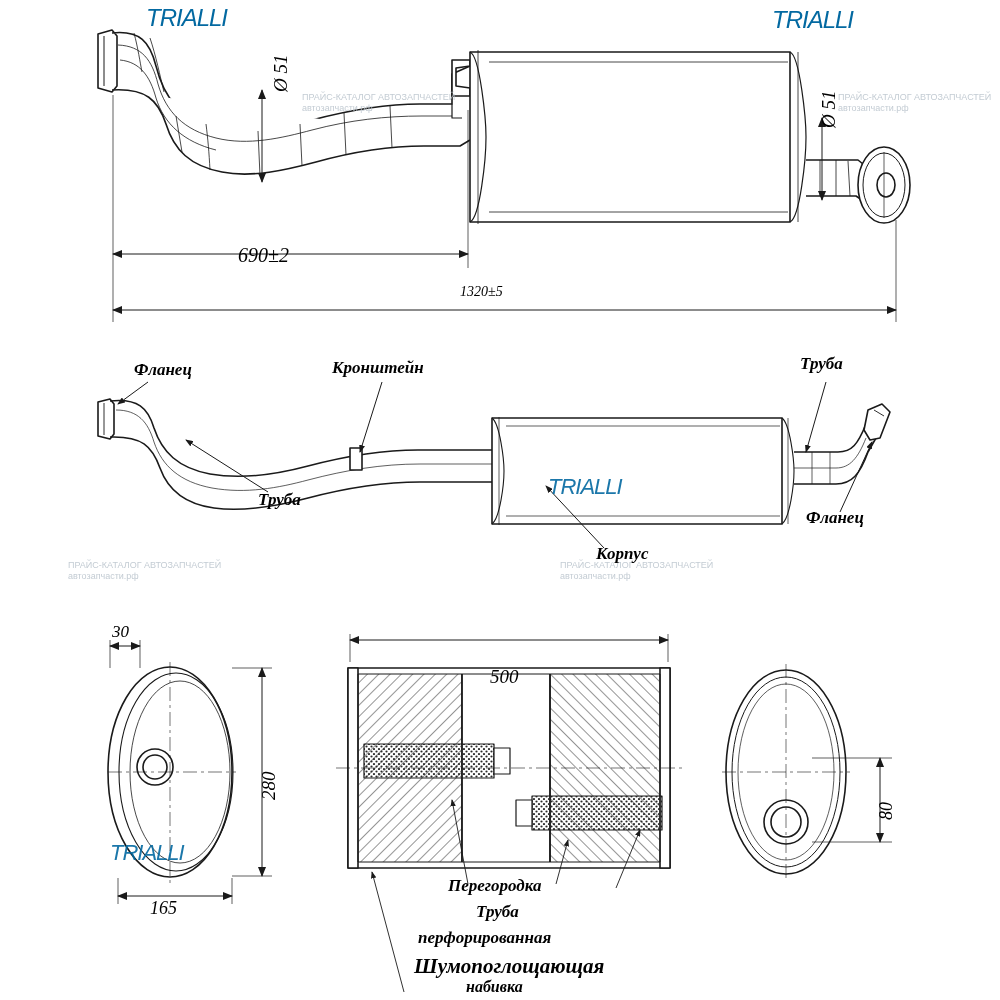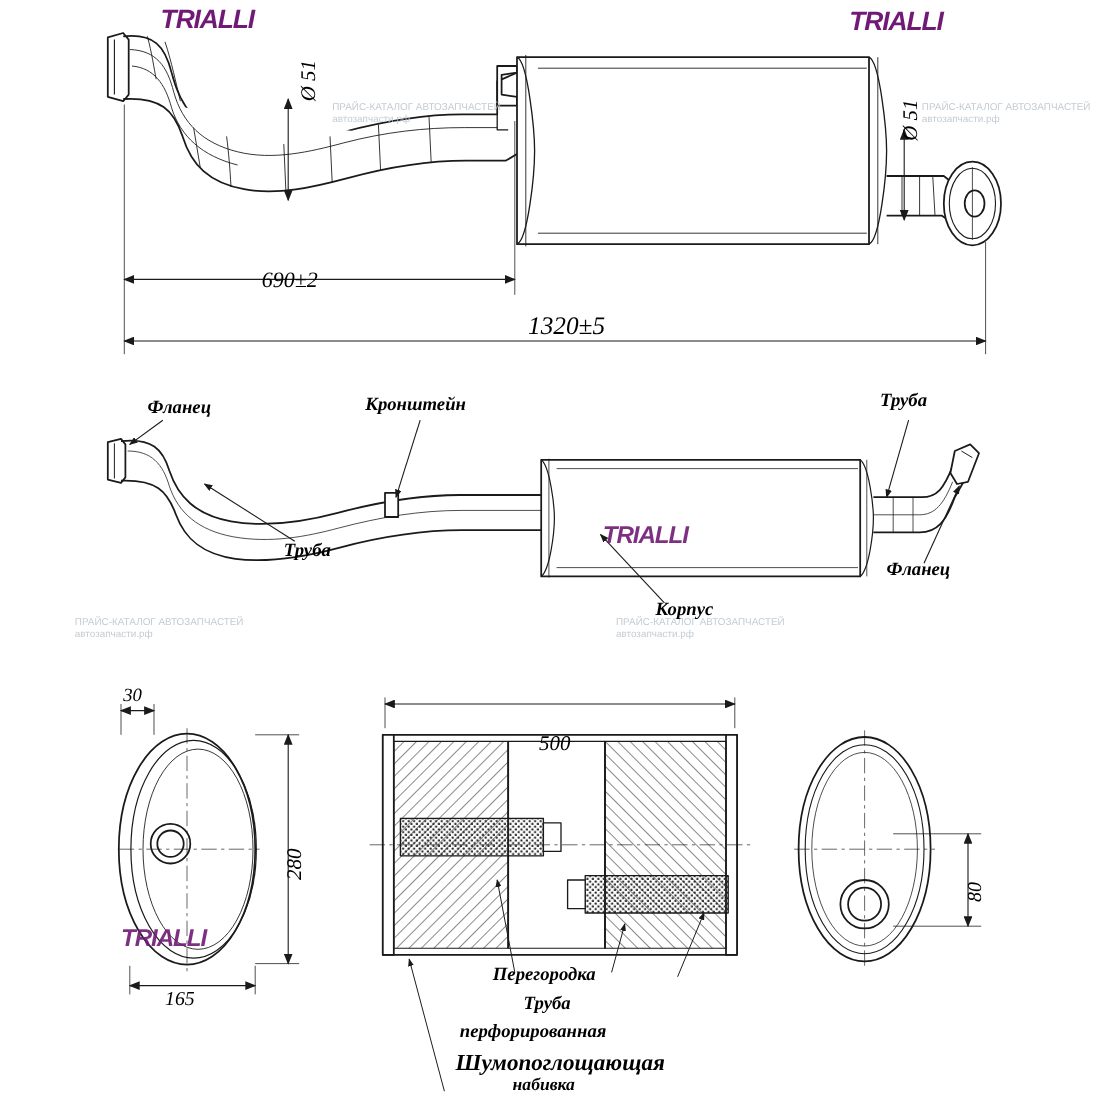--- a/index.html
+++ b/index.html
@@ -6,21 +6,21 @@
   body{width:1000px;height:1000px;position:relative;overflow:hidden;
        font-family:"Liberation Serif", serif;color:#000;}
   #stage{position:absolute;inset:0;}
   svg.layer{position:absolute;left:0;top:0;width:1000px;height:1000px;}
   .lbl{position:absolute;font-style:italic;font-weight:bold;white-space:nowrap;}
   .dim{position:absolute;font-style:italic;white-space:nowrap;}
   .wm{position:absolute;color:#b9c3cc;font-size:9px;line-height:11px;
       font-family:"Liberation Sans",sans-serif;font-style:normal;
       white-space:nowrap;opacity:.85;}
   .brand{position:absolute;font-family:"Liberation Sans",sans-serif;
-         font-weight:bold;font-style:italic;color:#701a75;letter-spacing:-1px;}
+         font-weight:normal;font-style:italic;color:#0369a1;letter-spacing:-1px;}
   .rot90{transform-origin:0 0;transform:rotate(-90deg);}
 </style>
 </head>
 <body>
 
 <div id="stage">
 
   <svg class="layer" viewBox="0 0 1000 1000">
     <defs>
       <pattern id="hatch45" width="8" height="8" patternUnits="userSpaceOnUse" patternTransform="rotate(45)">
@@ -249,21 +249,21 @@
       <div>автозапчасти.рф</div>
   </div>
   <div class="wm" style="left:560px;top:560px;">
     <div>ПРАЙС-КАТАЛОГ АВТОЗАПЧАСТЕЙ</div>
       <div>автозапчасти.рф</div>
   </div>
 
   <div class="dim rot90" style="left:270px;top:92px;font-size:19px;">Ø 51</div>
   <div class="dim rot90" style="left:818px;top:128px;font-size:19px;">Ø 51</div>
   <div class="dim" style="left:238px;top:244px;font-size:20px;">690±2</div>
-  <div class="dim" style="left:480px;top:284px;font-size:23px;">1320±5</div>
+  <div class="dim" style="left:460px;top:284px;font-size:14px;">1320±5</div>
 
   <div class="lbl" style="left:134px;top:360px;font-size:17px;">Фланец</div>
   <div class="lbl" style="left:332px;top:358px;font-size:17px;">Кронштейн</div>
   <div class="lbl" style="left:800px;top:354px;font-size:17px;">Труба</div>
   <div class="lbl" style="left:258px;top:490px;font-size:17px;">Труба</div>
   <div class="lbl" style="left:806px;top:508px;font-size:17px;">Фланец</div>
   <div class="lbl" style="left:596px;top:544px;font-size:17px;">Корпус</div>
 
   <div class="dim" style="left:112px;top:622px;font-size:17px;">30</div>
   <div class="dim rot90" style="left:258px;top:800px;font-size:19px;">280</div>

